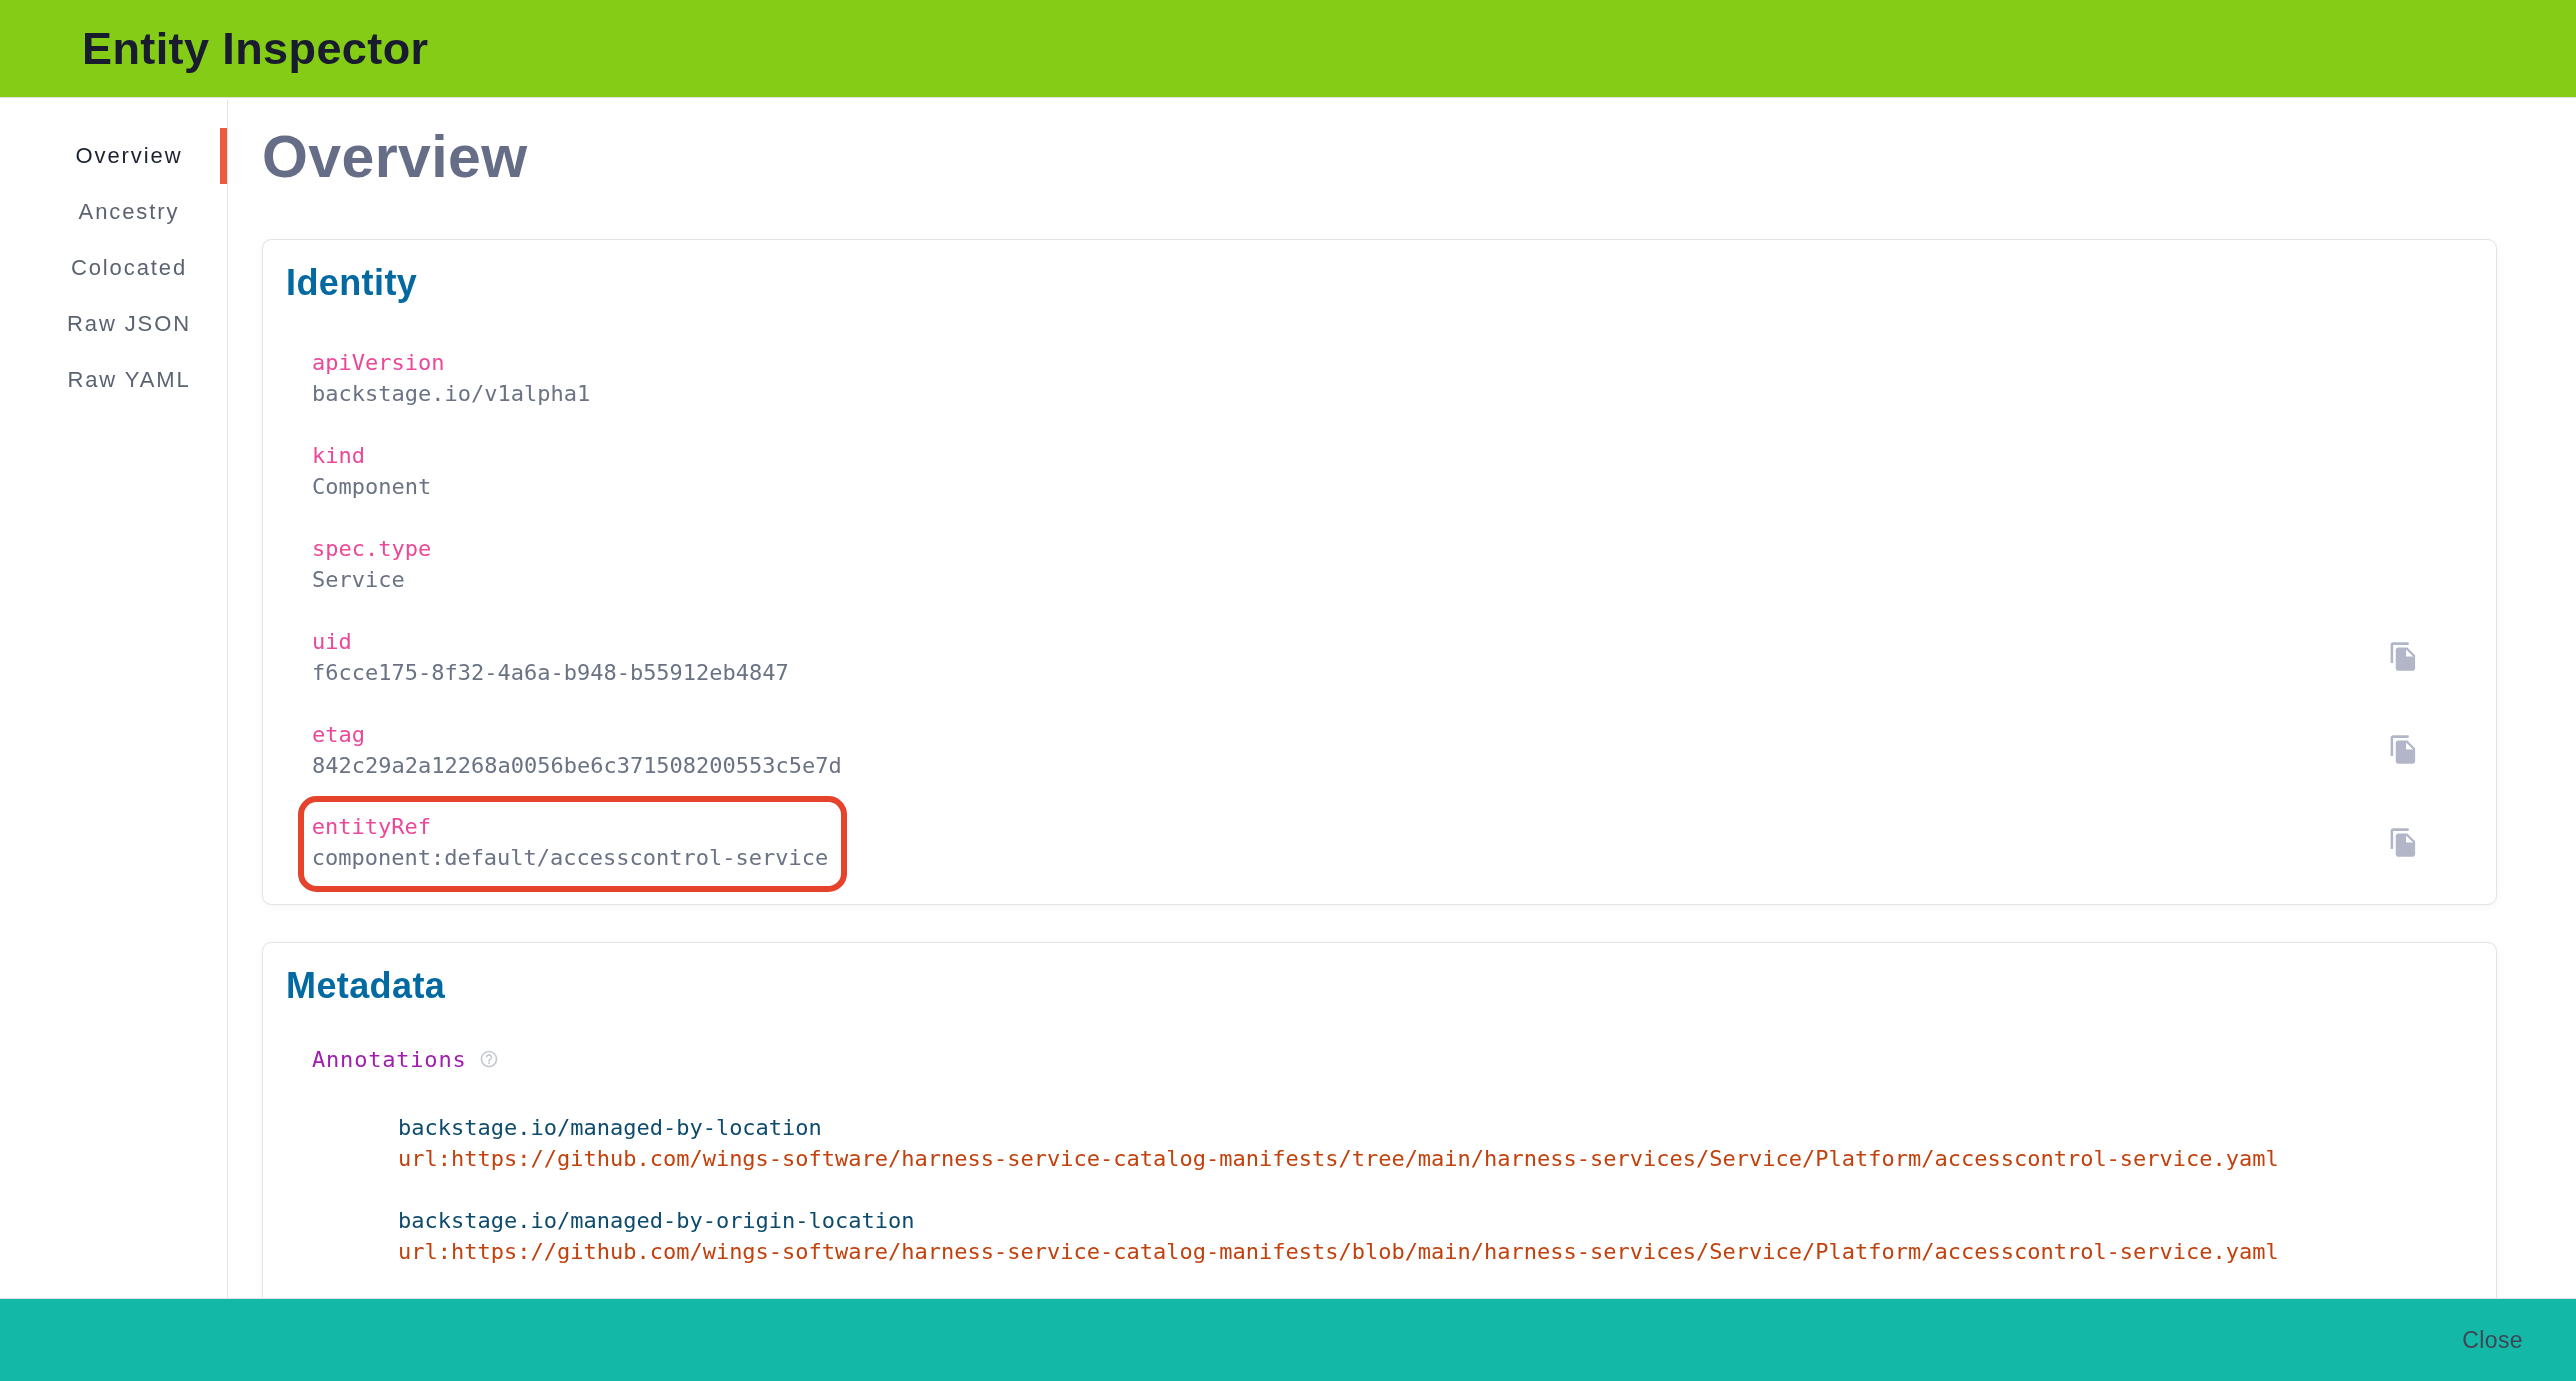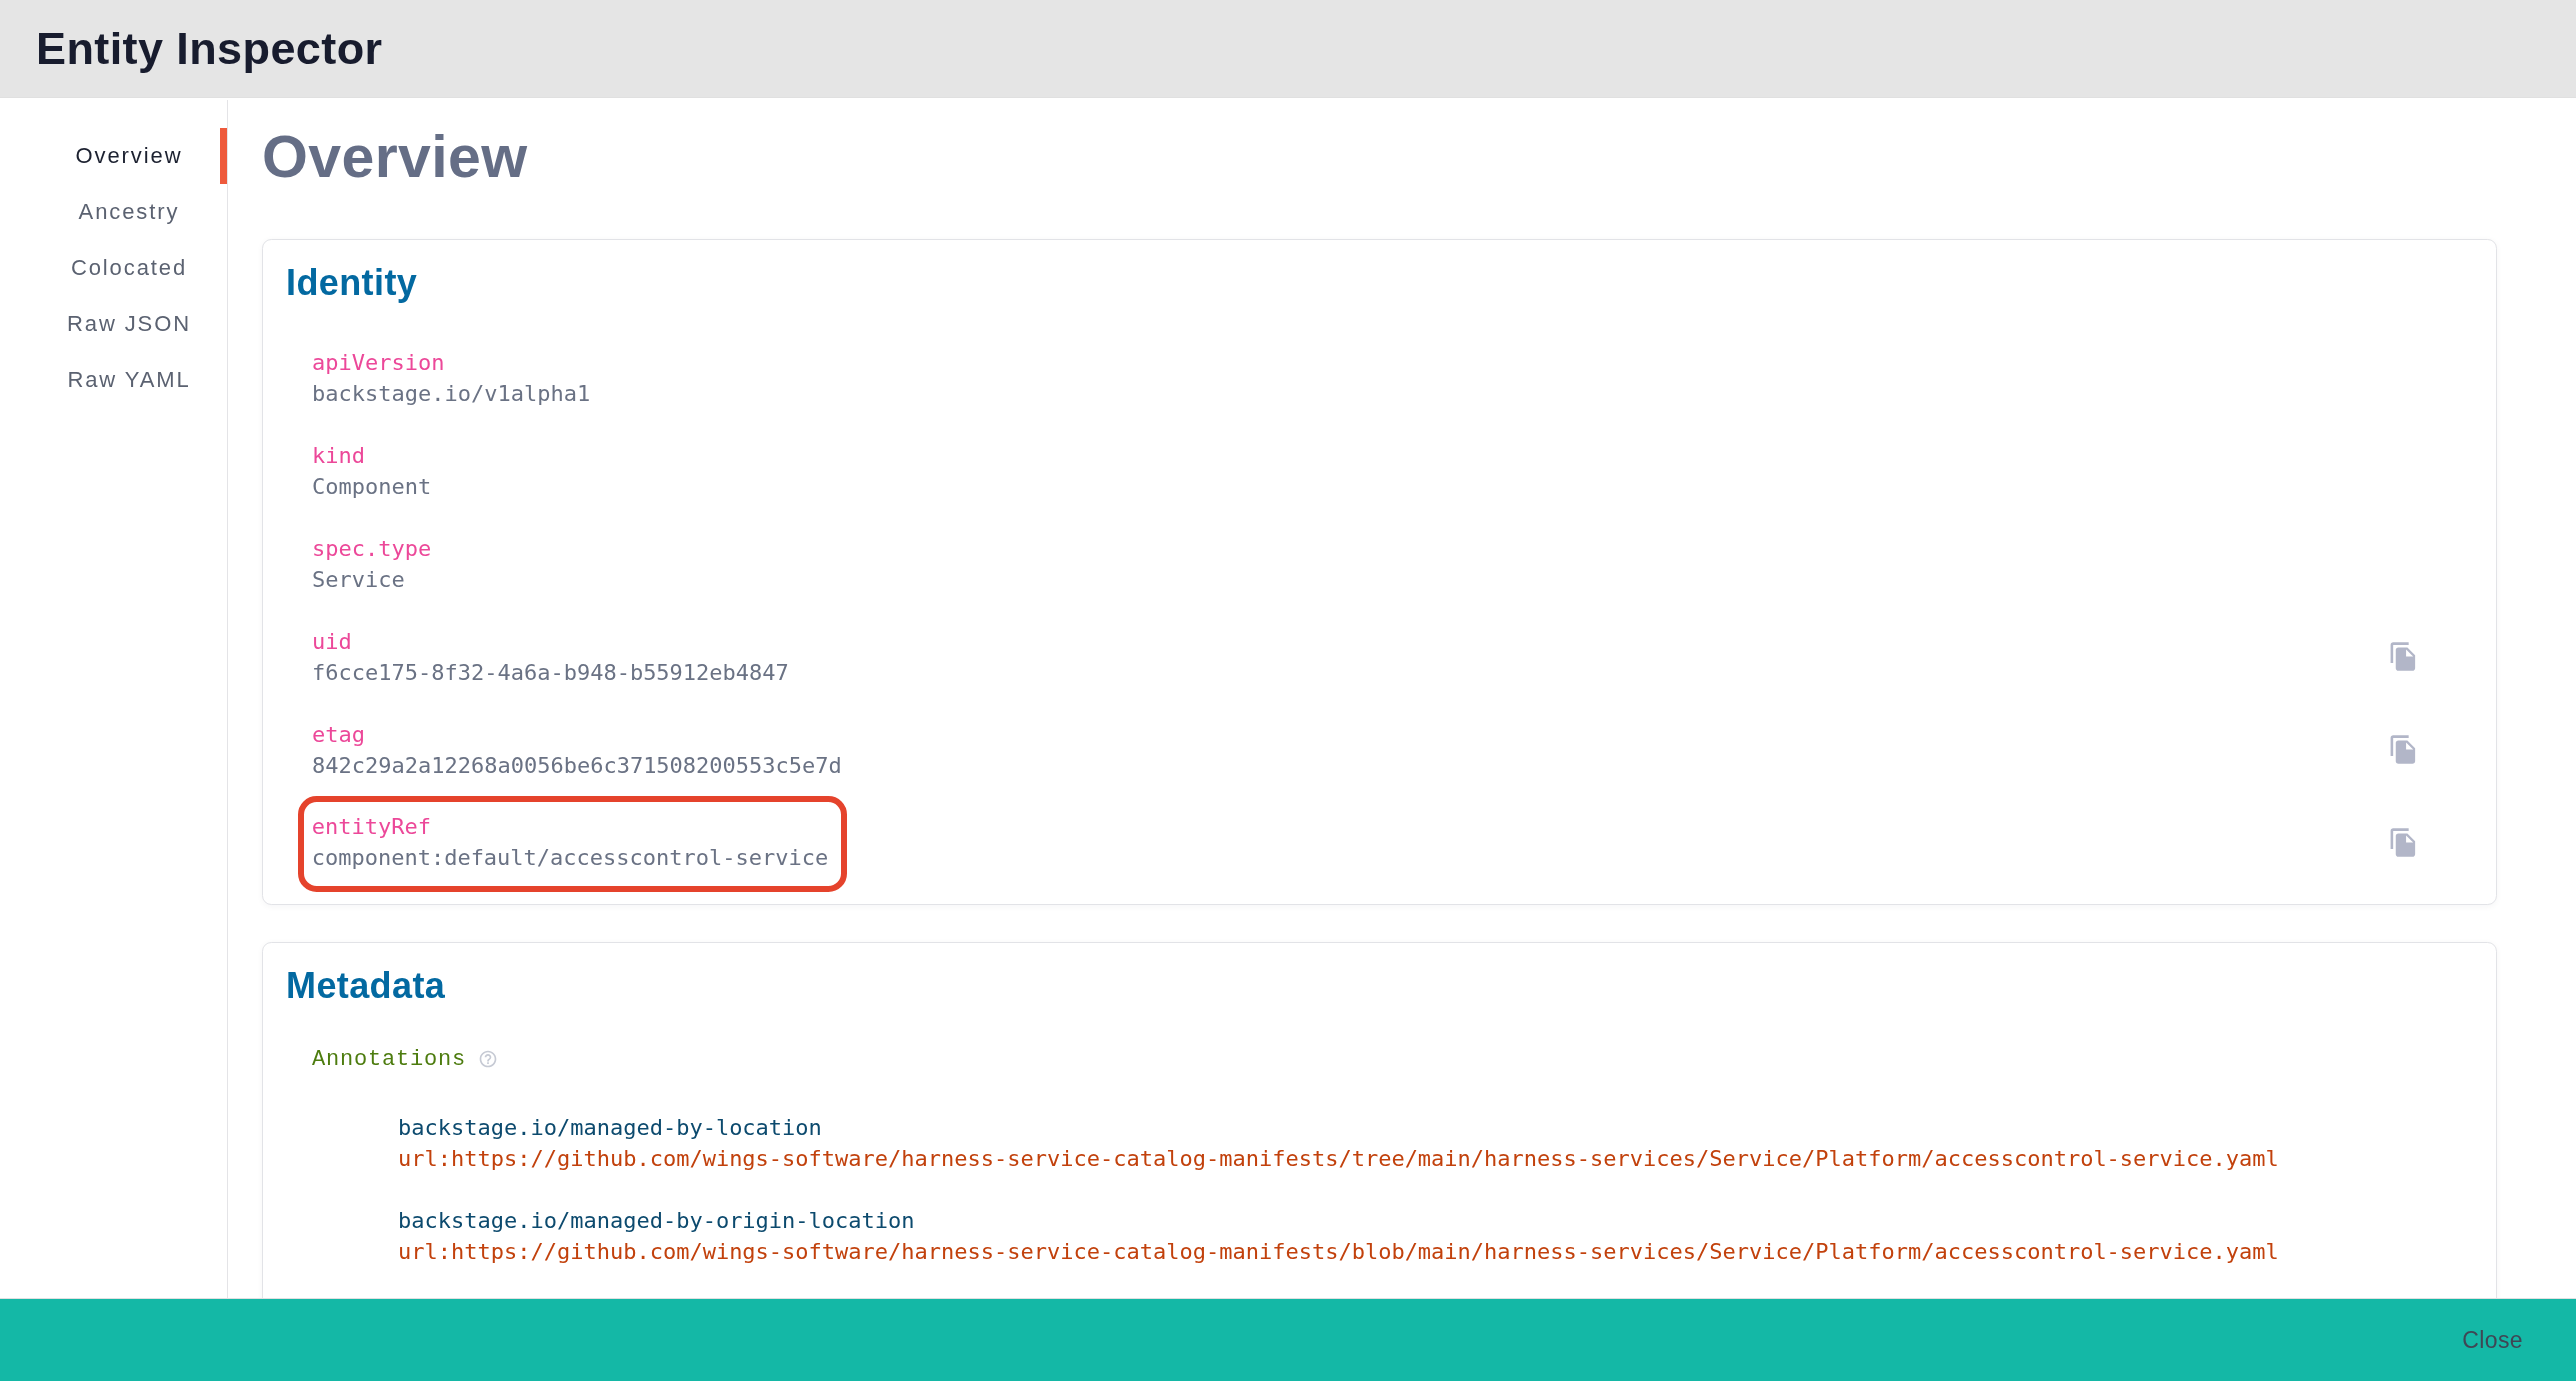--- a/index.html
+++ b/index.html
@@ -5,22 +5,22 @@
   * { margin:0; padding:0; box-sizing:border-box; }
   html,body { width:2576px; height:1382px; }
   body {
     font-family:"Liberation Sans", sans-serif;
     background:#ffffff; color:#212631; overflow:hidden; position:relative;
   }
   .dialog { width:2576px; height:1382px; background:#fff; position:relative; overflow:hidden; }
 
   
   .dlg-header {
-    height:98px; display:flex; align-items:center; padding-left:36px;
-    border-bottom:1.5px solid #e0e0e0; background:#e5e5e5;
+    height:98px; display:flex; align-items:center; padding-left:82px;
+    border-bottom:1.5px solid #e0e0e0; background:#84cc16;
   }
   .dlg-title { font-size:45px; font-weight:700; color:#181c2e; letter-spacing:0.4px; }
 
   
   .content-row { position:absolute; top:100px; bottom:84px; left:0; right:0; display:flex; }
 
   
   .sidebar {
     width:228px; border-right:1.5px solid #e4e4e7; padding-top:28px; flex-shrink:0;
     display:flex; flex-direction:column;
@@ -61,21 +61,21 @@
   .copy-btn svg { width:31px; height:31px; fill:#b2b6c8; }
 
   .highlight-box {
     display:inline-block; border:6.2px solid #e5432c; border-radius:18.6px;
     padding:9.3px 12.4px 12.4px 7.7px; margin:-15.5px 8px -18.6px -14px;
   }
 
   
   .meta-card { margin-top:37px; padding-bottom:232px; }
   .annotations-head { display:flex; align-items:center; margin-top:34px; margin-left:26px; }
-  .annotations-label { color:#4d7c0f; letter-spacing:0.8px;font-family:Liberation Mono, monospace; }
+  .annotations-label { color:#a21caf; letter-spacing:0.8px; }
   .help-icon { width:20px; height:20px; fill:#c6cad4; margin-left:12.4px; }
   .annotation-list { margin-top:37px; margin-left:112px; }
   .annotation { margin-bottom:31px; }
   .annotation-key { color:#0c4a6e; }
   .annotation-link { color:#c2410c; text-decoration:none; display:inline-block; cursor:pointer; }
 
   
   .dlg-footer {
     position:absolute; left:0; right:0; bottom:0; height:84px; background:#14b8a6;
     border-top:1.5px solid #e0e0e0; display:flex; align-items:center; justify-content:flex-end;

